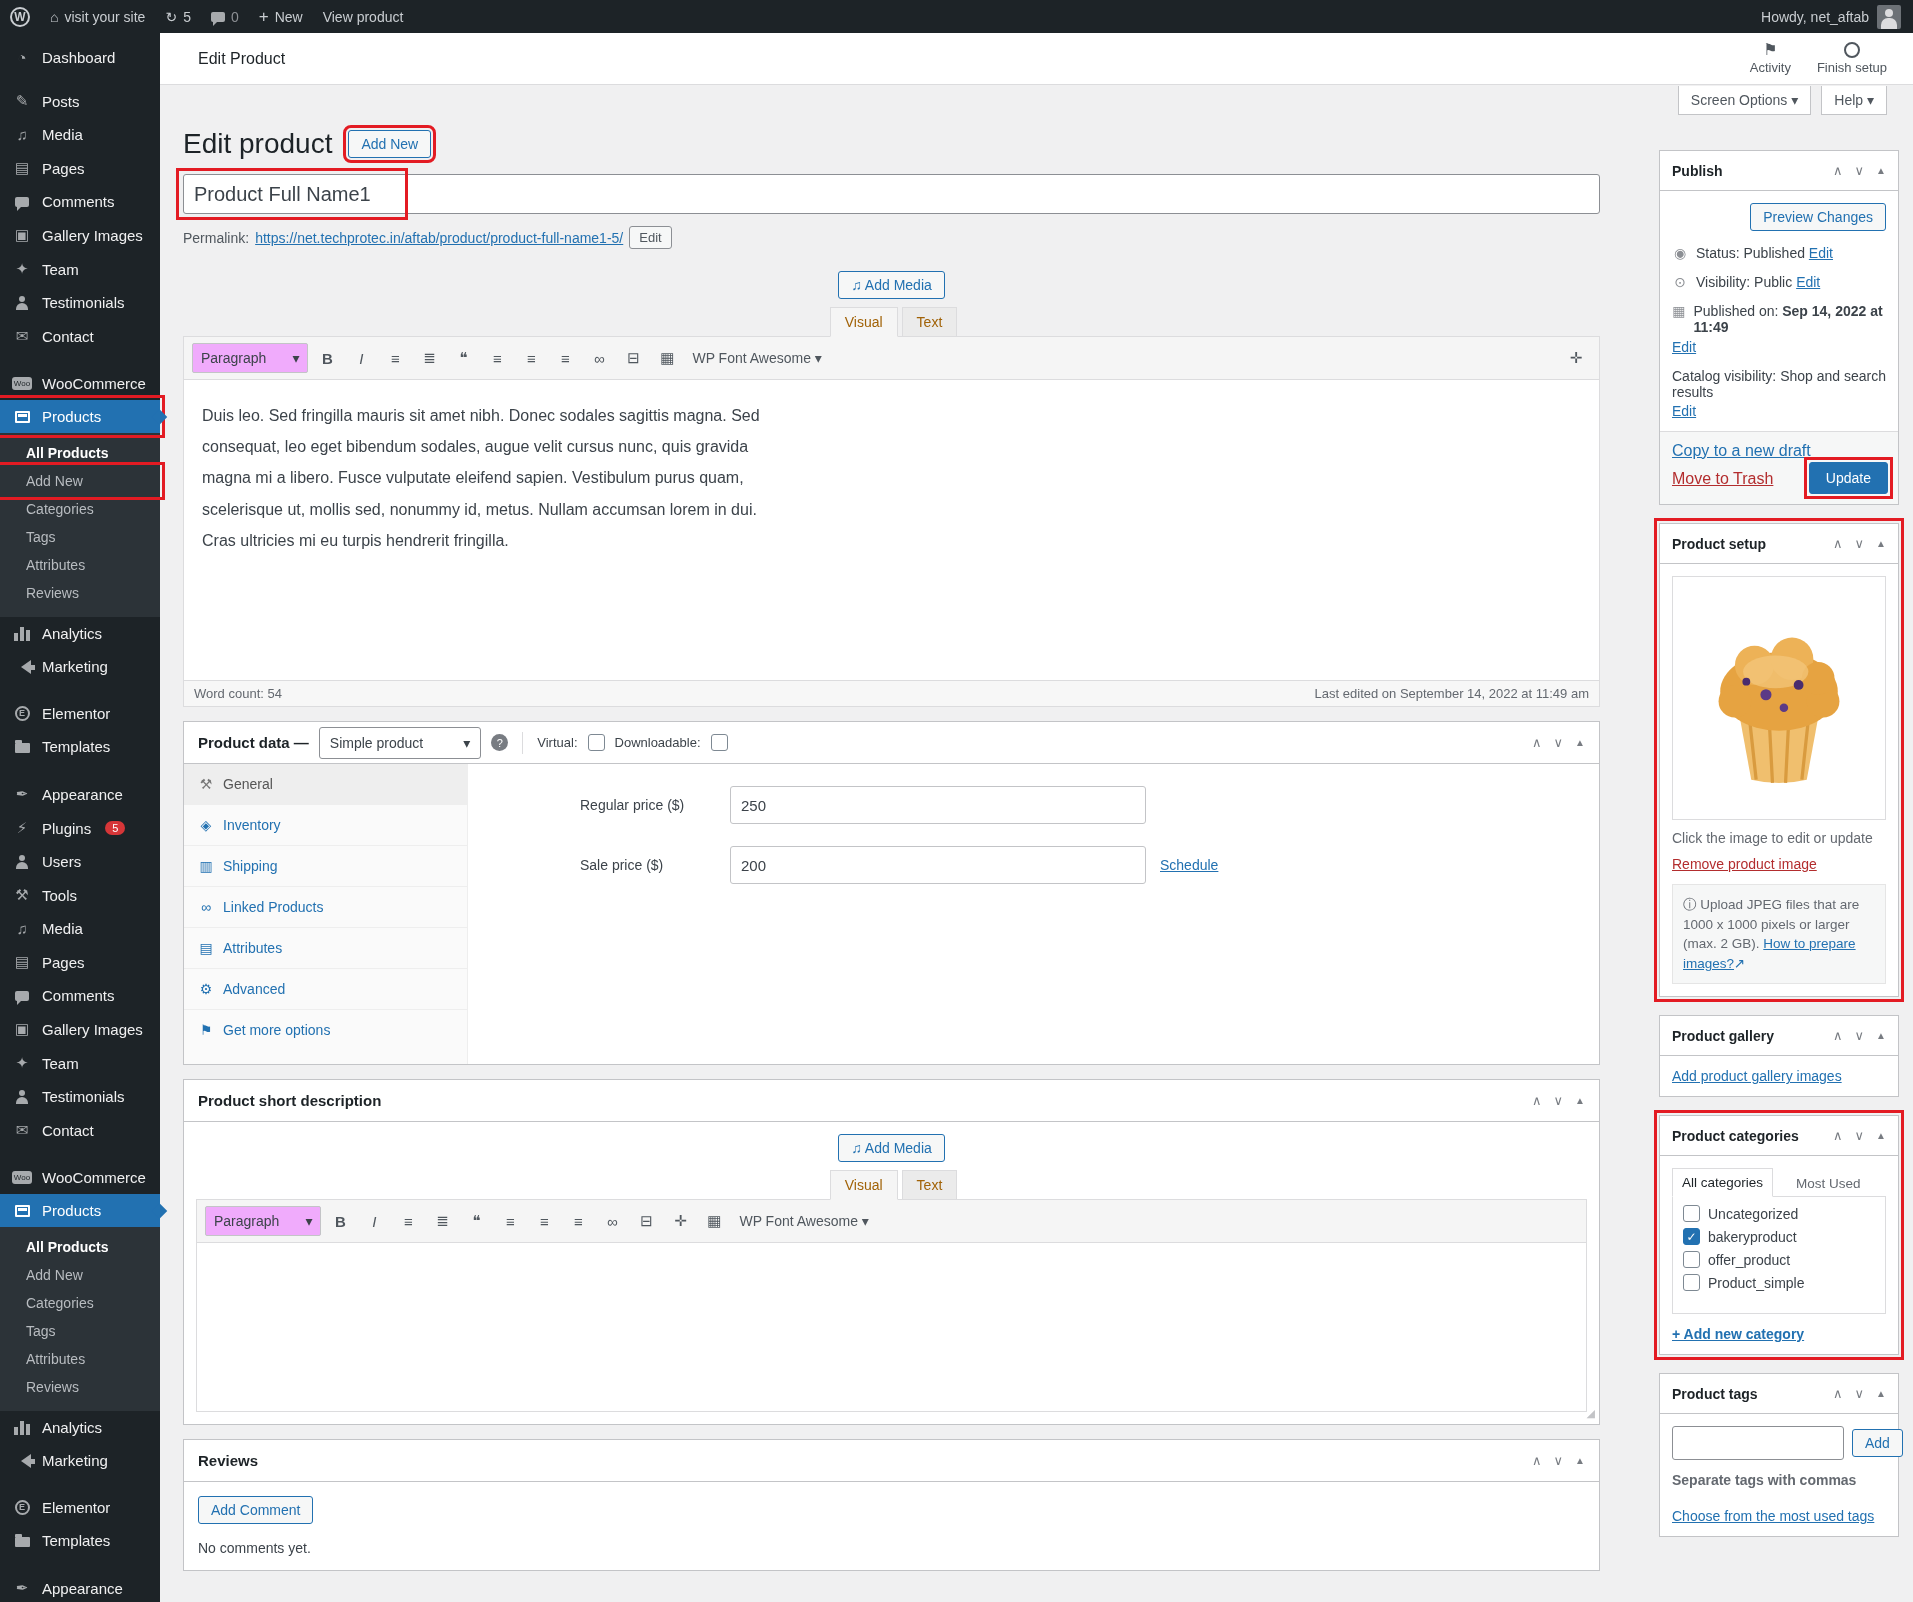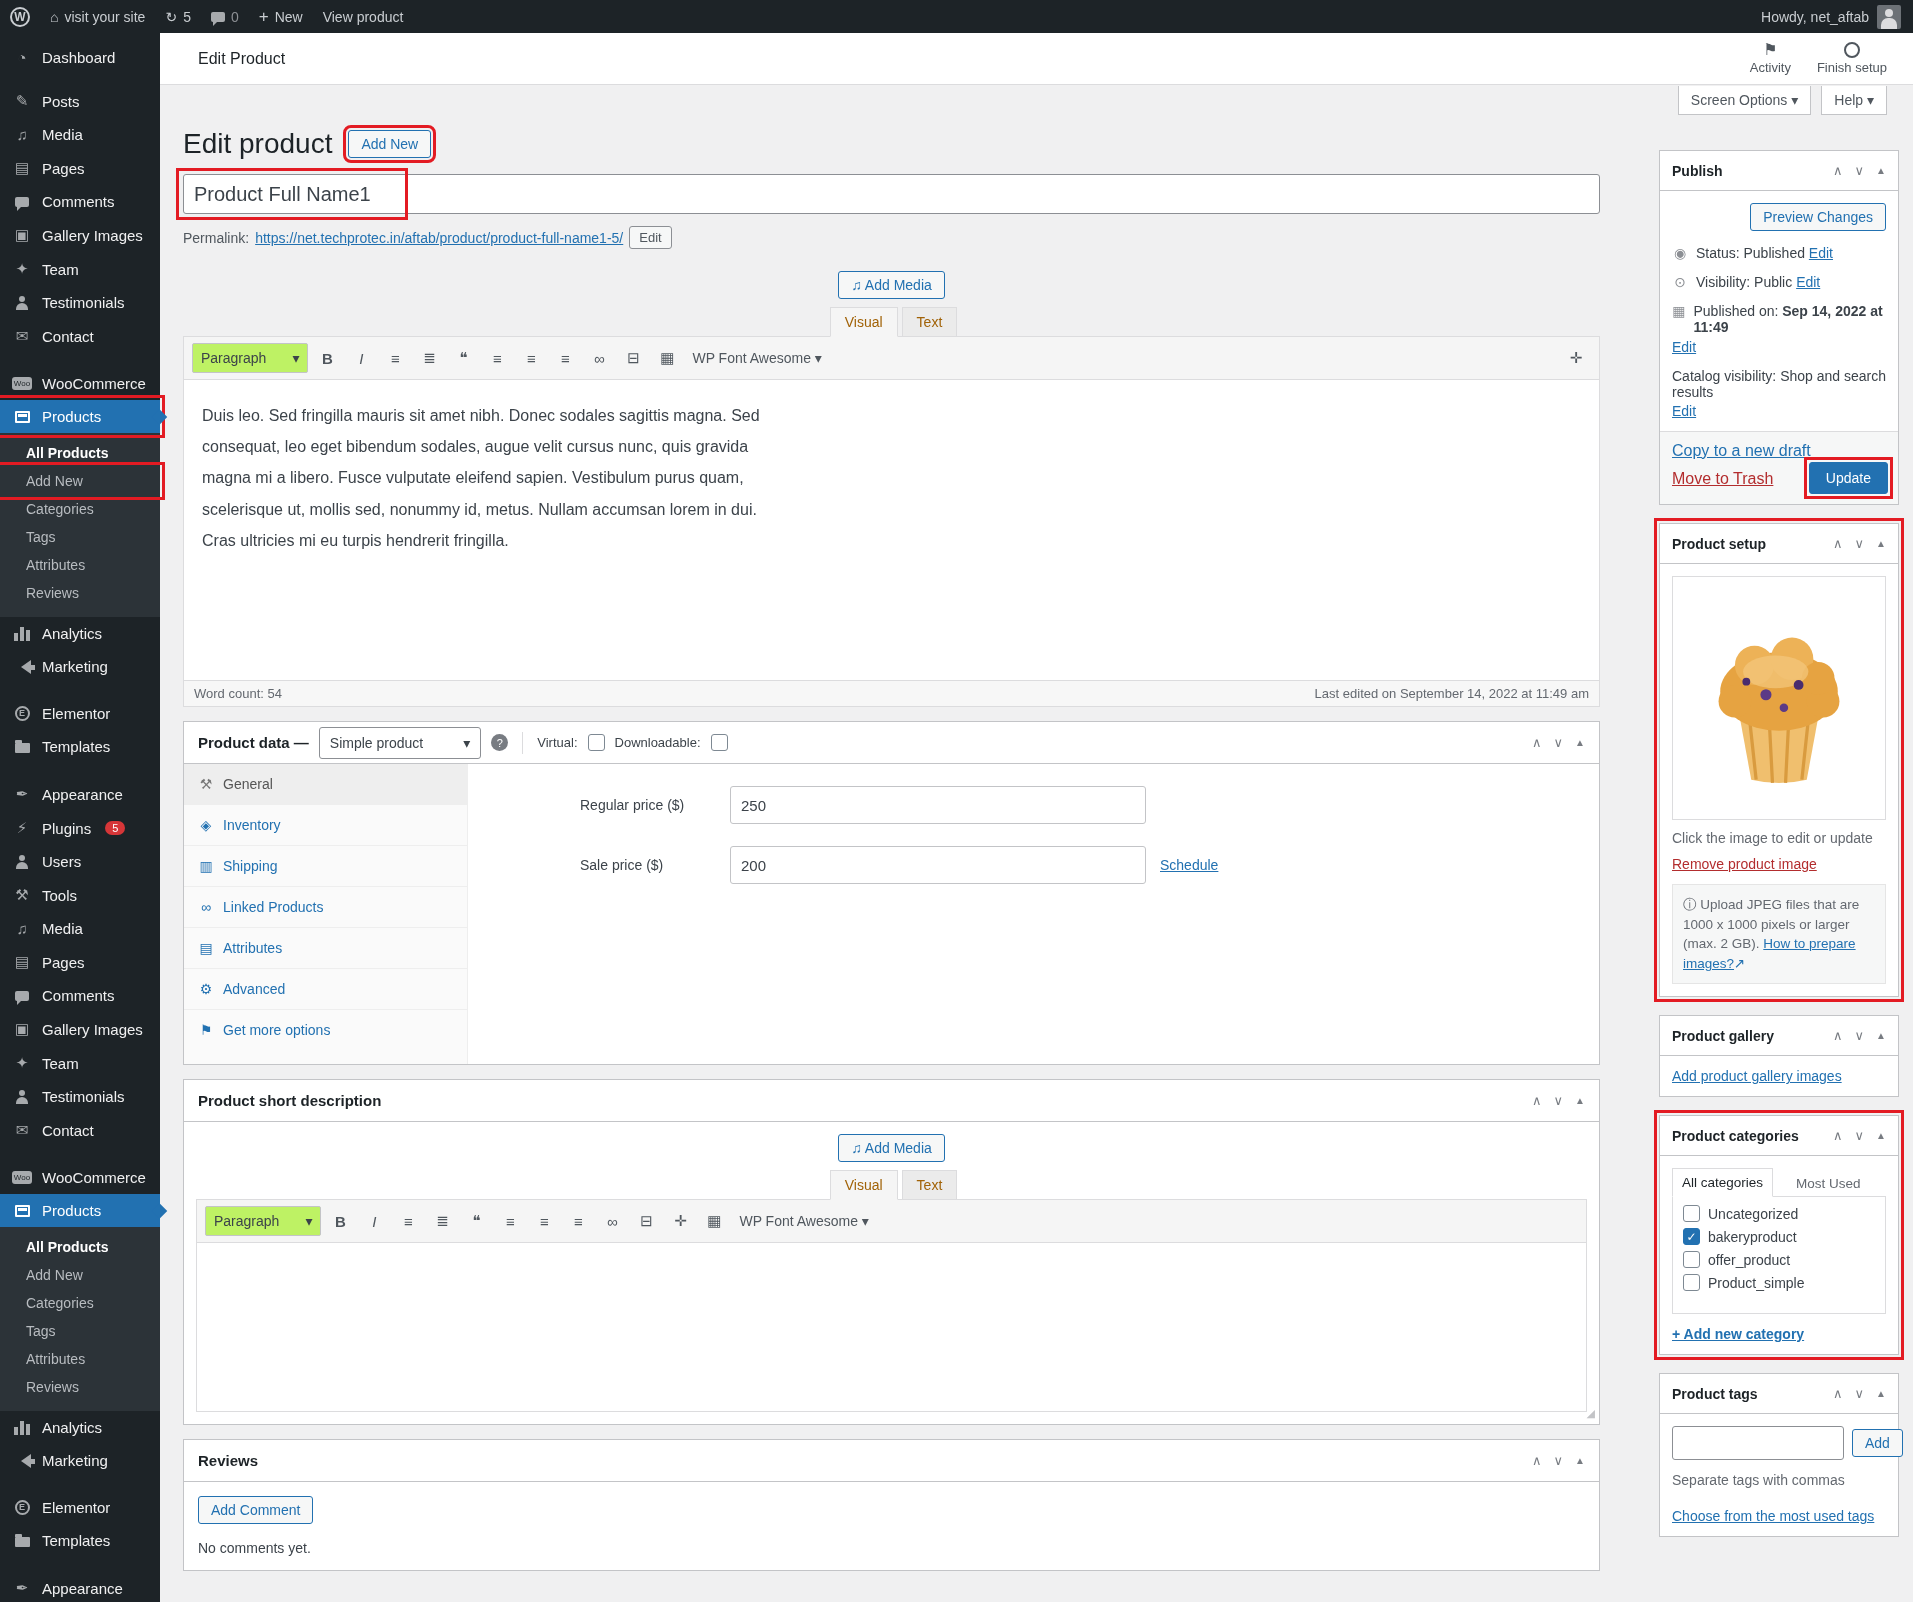--- a/index.html
+++ b/index.html
@@ -81,21 +81,21 @@
   .btn-small { background:#f6f7f7; border:1px solid #8c8f94; color:#50575e; border-radius:3px; padding:3px 9px; font-size:13px; cursor:pointer; }
 
   
   .editor-top { margin-top:22px; display:flex; justify-content:space-between; align-items:center;flex-direction:column; }
   .media-btn { display:flex; align-items:center; gap:6px; margin-bottom:8px; }
   .vt-tabs { display:flex; }
   .vt { padding:6px 14px; font-size:14px; color:#a16207; background:#ebebeb; border:1px solid #dcdcde; border-bottom:none; cursor:pointer; margin-left:4px; }
   .vt.on { background:#f5f5f5; border-bottom:1px solid #f5f5f5; margin-bottom:-1px; }
   .editorbox { border:1px solid #dcdcde; background:#fff; }
   .toolbar { background:#f5f5f5; border-bottom:1px solid #dcdcde; display:flex; align-items:center; padding:6px 8px; gap:4px; }
-  .tb-select { background:#bef264; border:1px solid #c3c4c7; border-radius:2px; height:30px; padding:0 8px; font-size:14px;
+  .tb-select { background:#f0abfc; border:1px solid #c3c4c7; border-radius:2px; height:30px; padding:0 8px; font-size:14px;
                color:#3c434a; display:flex; align-items:center; gap:26px; cursor:pointer; }
   .tb-btn { width:30px; height:28px; display:flex; align-items:center; justify-content:center; color:#50575e;
             font-size:15px; border-radius:2px; cursor:pointer; }
   .tb-label { font-size:14px; color:#50575e; padding:0 6px; cursor:pointer; }
   .ed-body { padding:20px 18px; min-height:300px; font-size:16px; line-height:1.95; color:#3c434a; }
   .ed-body .txt { max-width:565px; }
   .ed-status { border-top:1px solid #dcdcde; background:#f7f7f7; display:flex; justify-content:space-between;
                padding:5px 10px; font-size:13px; color:#646970; }
 
   
@@ -741,20 +741,20 @@
             <span>∧</span>
             <span>∨</span>
             <span style="font-size:10px;">▲</span>
           </div>
         </div>
         <div class="rc-body">
           <div class="tagrow">
             <input class="tag-input" style="">
             <button class="btn-outline">Add</button>
           </div>
-          <div class="mut" style="margin-top:12px;">Separate tags with commas</div>
+          <div class="mut" style="margin-top:12px;font-weight:bold;">Separate tags with commas</div>
           <div style="margin-top:20px;"><a href="#" style="text-decoration:underline;">Choose from the most used tags</a></div>
         </div>
       </div>
 
     </div>
   </div>
 </div>
 
 </body></html>

